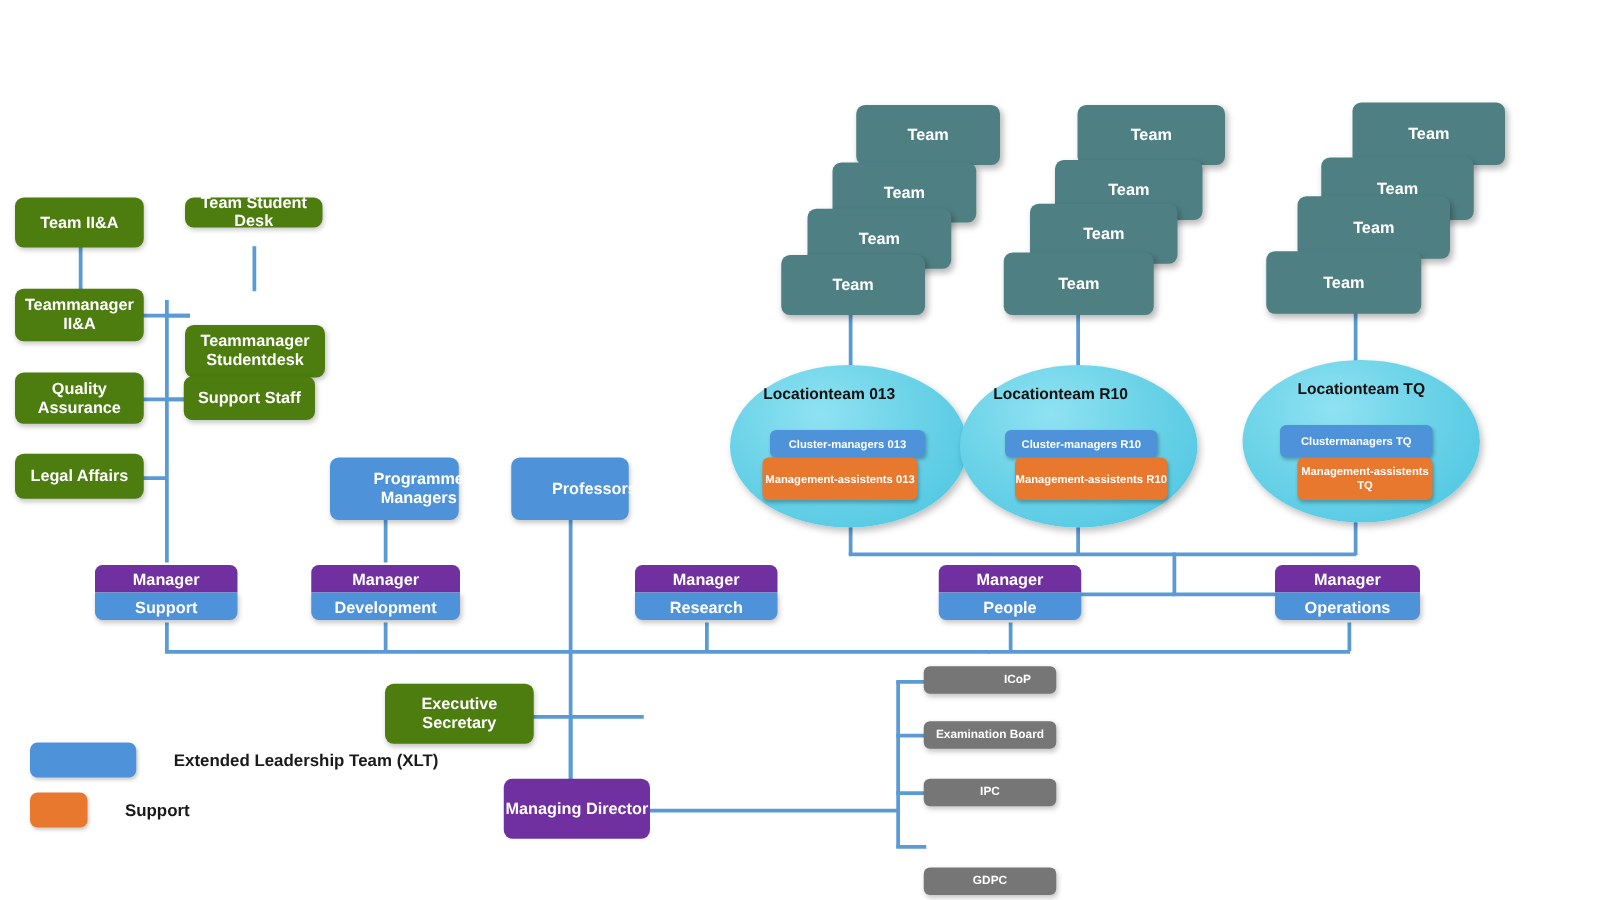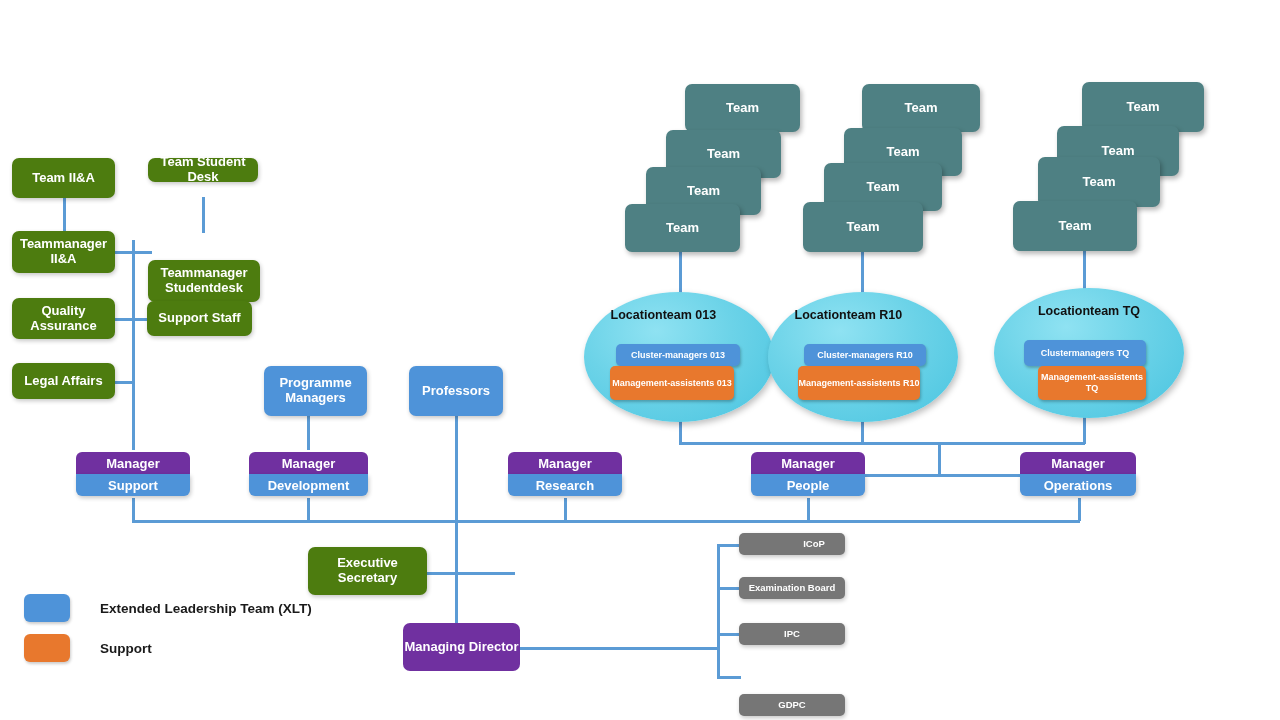--- a/index.html
+++ b/index.html
@@ -24,21 +24,21 @@
     text-align:center;
     color:#ffffff;
     font-weight:bold;
     line-height:1.15;
     border-radius:7px;
     z-index:5;
   }
 
   .orange{background:#4d7c0f;}
   .teal  {background:#4E8083;box-shadow:2px 3px 5px rgba(0,0,0,.28);}
-  .blue  {background:#4E93D9;}
+  .blue  {background:#4E93D9;padding-left:39px;}
   .purple{background:#7030A0;}
   .grey  {background:#767676;border-radius:5px;}
 
   .orange,.blue,.grey{box-shadow:1px 2px 4px rgba(0,0,0,.22);}
 
   
   .mgr{
     position:absolute;z-index:6;
     display:flex;flex-direction:column;
     width:114px;
@@ -209,21 +209,21 @@
 
   <div class="loc" style="left:584px;top:292px;">
     <div class="loctitle">Locationteam 013</div>
     <div class="chip chip-cm" style="left:32px;top:52px;width:124px;height:22px;">Cluster-managers 013</div>
     <div class="chip chip-ma" style="left:26px;top:74px;width:124px;height:34px;">Management-assistents 013</div>
   </div>
 
   <div class="loc" style="left:768px;top:292px;">
     <div class="loctitle">Locationteam R10</div>
     <div class="chip chip-cm" style="left:36px;top:52px;width:122px;height:22px;">Cluster-managers R10</div>
-    <div class="chip chip-ma" style="left:30px;top:74px;width:122px;height:34px;">Management-assistents R10</div>
+    <div class="chip chip-ma" style="left:44px;top:74px;width:122px;height:34px;">Management-assistents R10</div>
   </div>
 
   <div class="loc" style="left:994px;top:288px;">
     <div class="loctitle" style="text-align:center;left:10%;width:80%;">Locationteam TQ</div>
     <div class="chip chip-cm" style="left:30px;top:52px;width:122px;height:26px;">Clustermanagers TQ</div>
     <div class="chip chip-ma" style="left:44px;top:78px;width:108px;height:34px;">Management-assistents TQ</div>
   </div>
 
   <div class="mgr" style="left:76px;top:452px;">
     <div class="cap">Manager</div>

